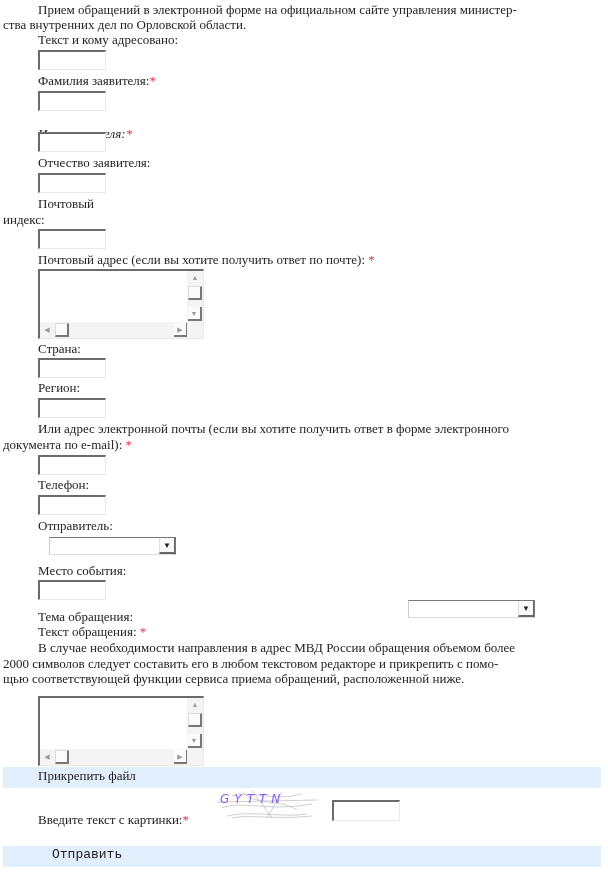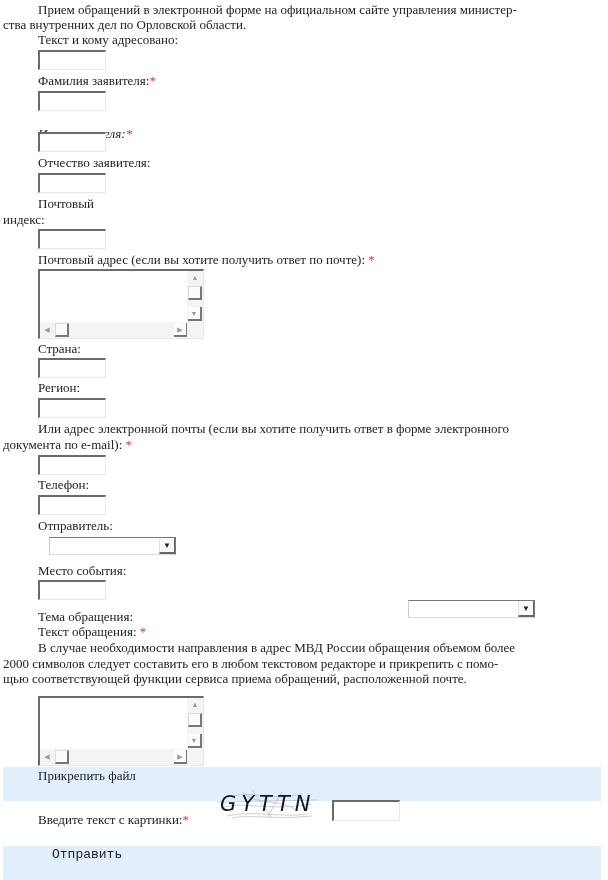--- a/index.html
+++ b/index.html
@@ -124,38 +124,38 @@
       background: #fafafa;
       font-size: 8px;
       line-height: 15px;
       text-align: center;
       color: #222;
     }
     .bar {
       position: absolute;
       left: 3px;
       width: 598px;
-      height: 34px;
+      height: 21px;
       background: #e1eefb;
       line-height: 18px;
     }
     .captcha {
       position: absolute;
       width: 110px;
       height: 34px;
       overflow: hidden;
     }
     .captcha-text {
       position: absolute;
       left: 8px;
       top: 4px;
       font-family: "DejaVu Sans", sans-serif;
-      font-size: 21px;
+      font-size: 12px;
       font-style: italic;
-      color: #0f172a;
+      color: #8b5cf6;
       letter-spacing: 5px;
     }
   </style>
 </head>
 <body>
 
 <div class="abs text" style="left:38px; top:2px;">Прием обращений в электронной форме на официальном сайте управления министер-</div>
 <div class="abs text" style="left:3px; top:17px;">ства внутренних дел по Орловской области.</div>
 
 <div class="abs text" style="left:38px; top:32px;">Текст и кому адресовано:</div>
@@ -226,21 +226,21 @@
   <span></span>
   <div class="select-arrow">▼</div>
 </div>
 
 <div class="abs text" style="left:38px; top:624px;">
   <span>Текст обращения:</span>
   <span class="req">*</span>
 </div>
 <div class="abs text" style="left:38px; top:640px;">В случае необходимости направления в адрес МВД России обращения объемом более</div>
 <div class="abs text" style="left:3px; top:656px;">2000 символов следует составить его в любом текстовом редакторе и прикрепить с помо-</div>
-<div class="abs text" style="left:3px; top:671px;">щью соответствующей функции сервиса приема обращений, расположенной почте.</div>
+<div class="abs text" style="left:3px; top:671px;">щью соответствующей функции сервиса приема обращений, расположенной ниже.</div>
 
 <div class="textarea" style="left:38px; top:696px;">
   <div class="vscroll">
     <div class="sbtn" style="left:1px; top:0;">▲</div>
     <div class="thumb-v"></div>
     <div class="sbtn" style="left:1px; top:36px; border-right:2px solid #777; border-bottom:2px solid #777; background:#fbfbfb;">▼</div>
   </div>
   <div class="hscroll">
     <div class="sbtn" style="left:0; top:1px;">◀</div>
     <div class="thumb-h"></div>

